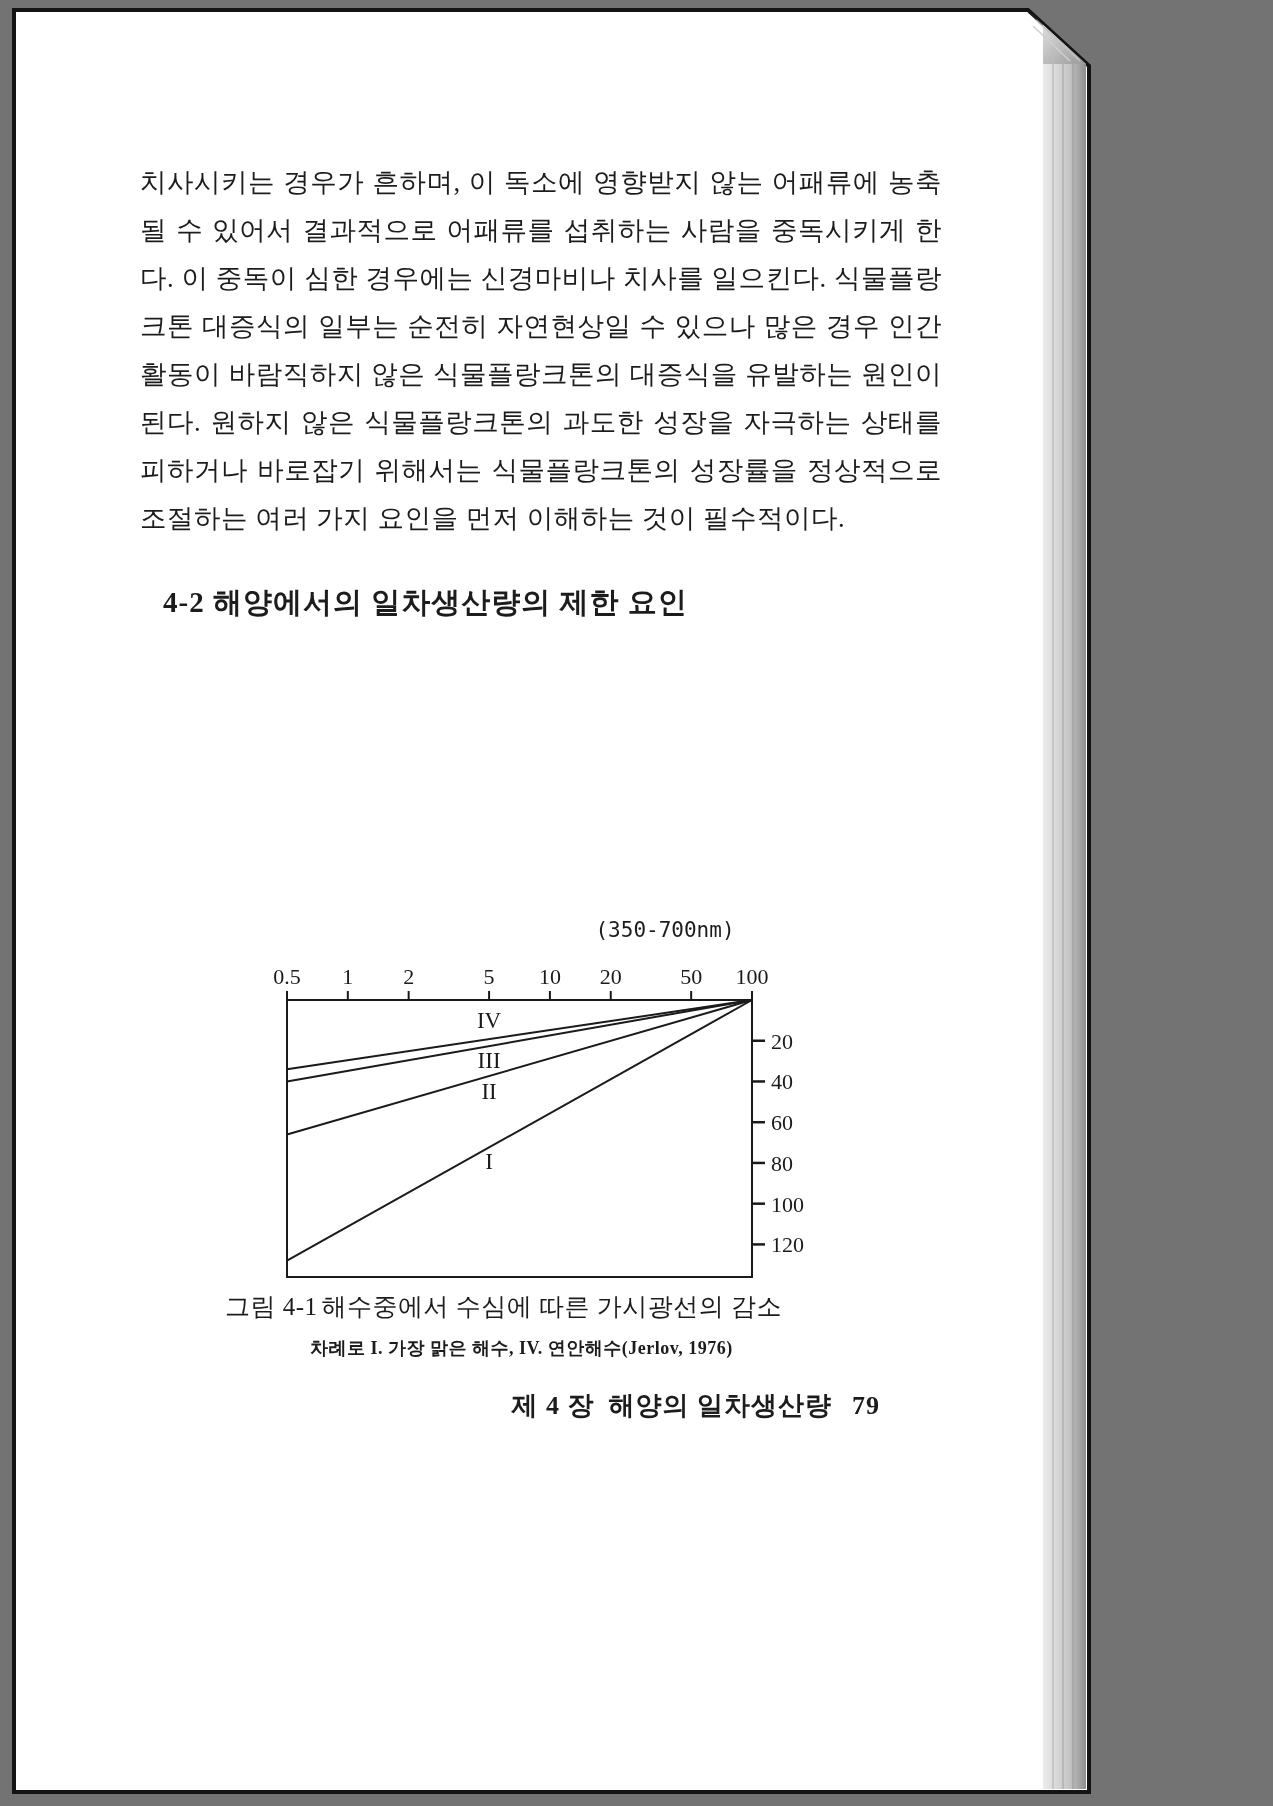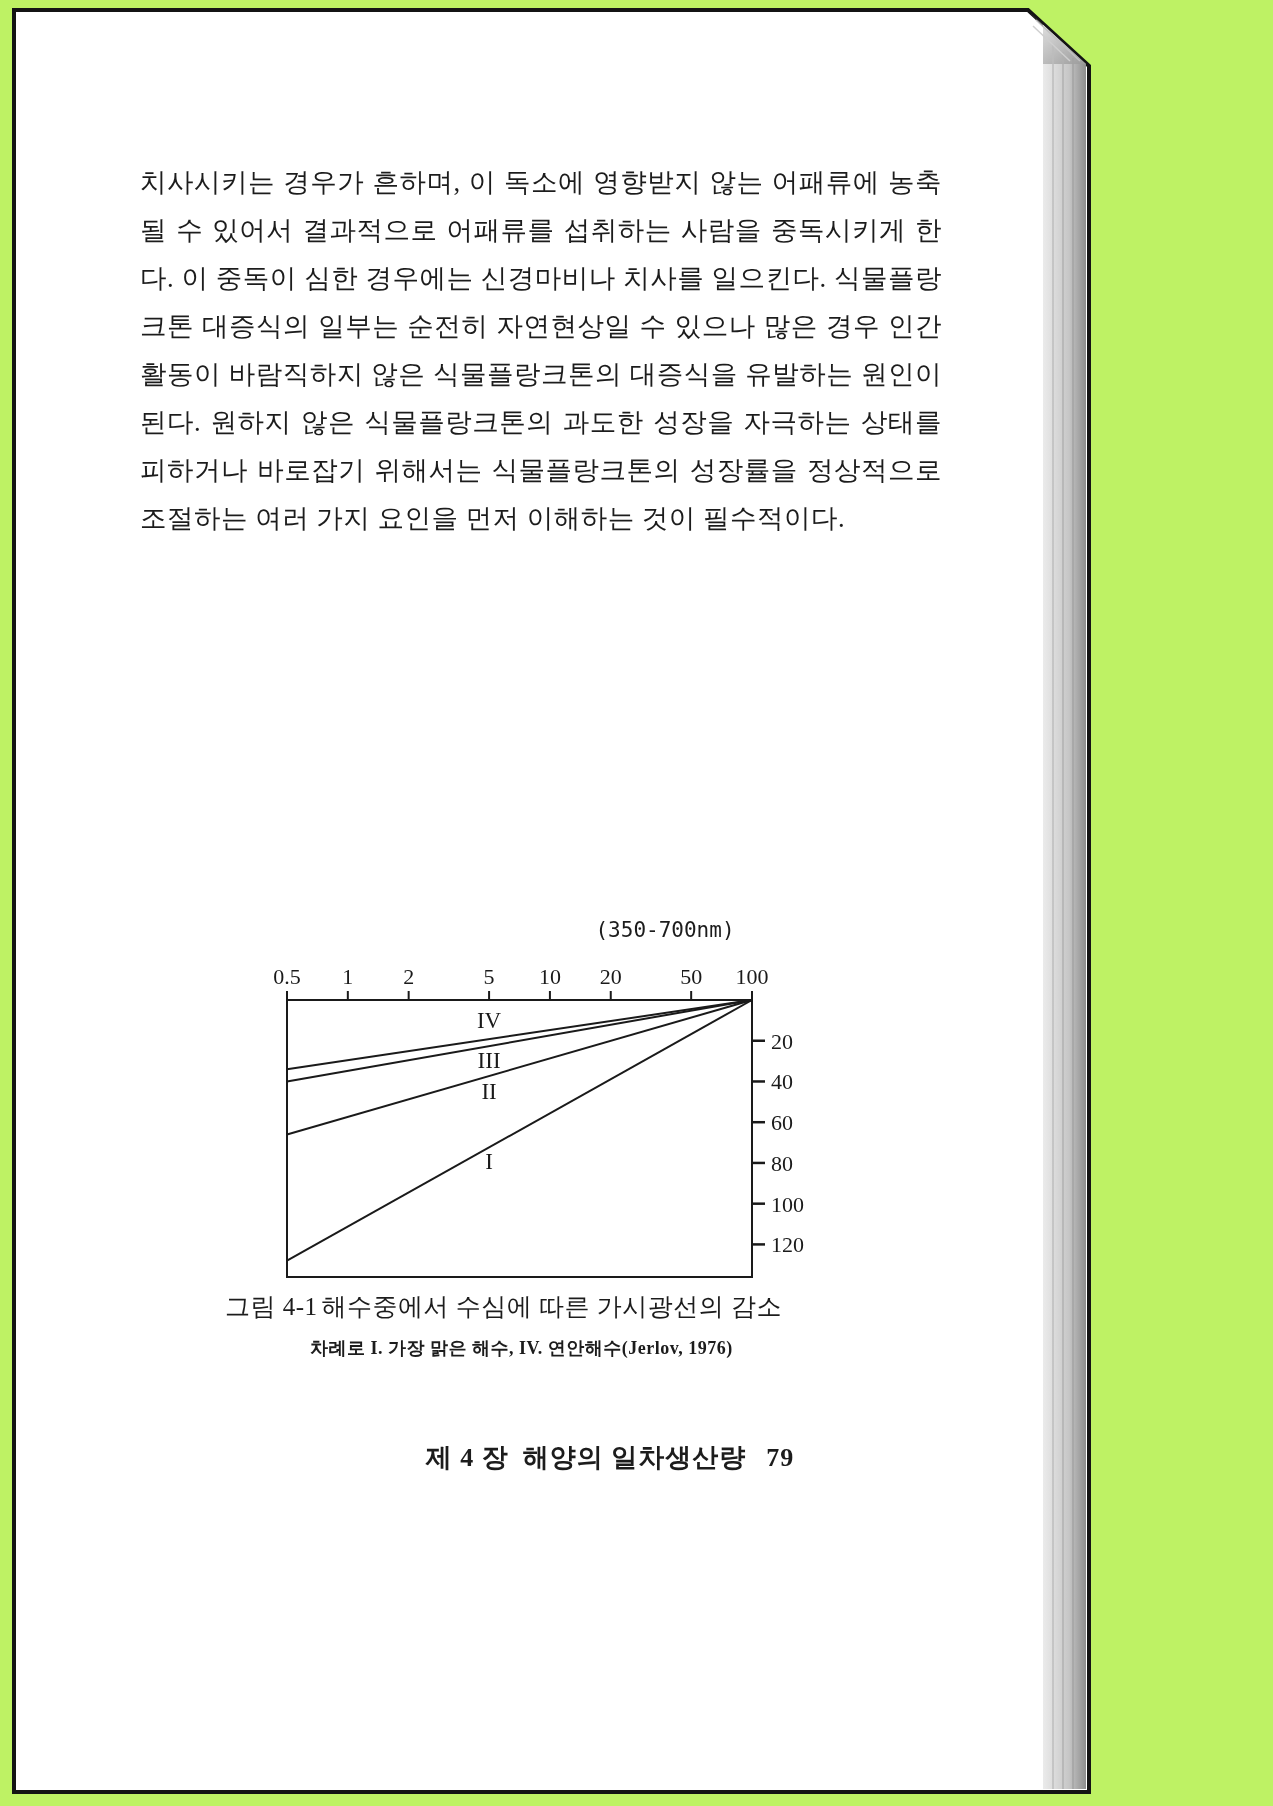--- a/index.html
+++ b/index.html
@@ -2,21 +2,21 @@
 <html lang="ko"><head>
 <meta charset="utf-8">
 <style>
   * { margin:0; padding:0; box-sizing:border-box; }
   html,body { background:#ffffff; }
   body {
     width:1273px; height:1806px;
     font-family:"Liberation Serif","DejaVu Serif",serif;
     color:#1c1c1c;
   }
-  .canvas { position:relative; width:1273px; height:1806px; overflow:hidden; background:#bef264; }
+  .canvas { position:relative; width:1273px; height:1806px; overflow:hidden; background:#737373; }
   .frame-svg { position:absolute; left:0; top:0; }
   .content { position:absolute; left:0; top:0; width:1273px; height:1806px; }
 
   .body-para {
     position:absolute;
     left:140px; width:802px;
     font-size:26.5px; line-height:48px;
     letter-spacing:0.5px;
     text-align:justify;
   }
@@ -44,22 +44,22 @@
   .chart-svg text.series-label {
     font-family:"Liberation Serif","DejaVu Serif",serif;
     font-size:23px; fill:#1a1a1a;
   }
 
   .caption-1 { position:absolute; left:225px; top:1290px; font-size:25px; white-space:nowrap; letter-spacing:0.5px; }
   .caption-1 .cap-label { margin-right:4px; }
   .caption-2 { position:absolute; left:310px; top:1336px; font-size:18px; white-space:nowrap; letter-spacing:0.5px;font-weight:bold; }
 
   .chapter-footer {
-    position:absolute; left:340px; top:1440px; width:540px;
-    text-align:center; font-size:26px; font-weight:600; white-space:nowrap;
+    position:absolute; left:340px; top:1388px; width:540px;
+    text-align:right; font-size:26px; font-weight:600; white-space:nowrap;
     letter-spacing:1px;
   }
   .chapter-footer .chapter-label { margin-right:14px; }
   .chapter-footer .page-number { margin-left:20px; font-weight:700; }
 </style>
 </head>
 <body>
 
 <div class="canvas">
 
@@ -83,20 +83,21 @@
     <line x1="1063" y1="52" x2="1063" y2="1789" stroke="#b0b0b0" stroke-width="1.5"></line>
     <line x1="1073" y1="58" x2="1073" y2="1789" stroke="#a3a3a3" stroke-width="1.5"></line>
     <line x1="1036" y1="20" x2="1080" y2="61" stroke="#c2c2c2" stroke-width="1.5"></line>
     <line x1="1033" y1="26" x2="1070" y2="61" stroke="#cfcfcf" stroke-width="1.5"></line>
   </svg>
 
   <div class="content">
 
     <p class="body-para para1">치사시키는 경우가 흔하며, 이 독소에 영향받지 않는 어패류에 농축될 수 있어서 결과적으로 어패류를 섭취하는 사람을 중독시키게 한다. 이 중독이 심한 경우에는 신경마비나 치사를 일으킨다. 식물플랑크톤 대증식의 일부는 순전히 자연현상일 수 있으나 많은 경우 인간활동이 바람직하지 않은 식물플랑크톤의 대증식을 유발하는 원인이 된다. 원하지 않은 식물플랑크톤의 과도한 성장을 자극하는 상태를 피하거나 바로잡기 위해서는 식물플랑크톤의 성장률을 정상적으로 조절하는 여러 가지 요인을 먼저 이해하는 것이 필수적이다.</p>
 
+    <h2 class="section-heading">4-2 해양에서의 일차생산량의 제한 요인</h2>
 
 
     <div class="wavelength-label">(350-700nm)</div>
 
     <svg id="attenuation-chart" class="chart-svg" width="580" height="345">
         <rect x="57" y="55" width="465" height="277" fill="none" stroke="#1a1a1a" stroke-width="2"></rect>
         <line x1="57" y1="55" x2="57" y2="46" stroke="#1a1a1a" stroke-width="2"></line>
         <text class="tick" x="57" y="39" text-anchor="middle">0.5</text>
         <line x1="117.83316960123292" y1="55" x2="117.83316960123292" y2="46" stroke="#1a1a1a" stroke-width="2"></line>
         <text class="tick" x="117.83316960123292" y="39" text-anchor="middle">1</text>

